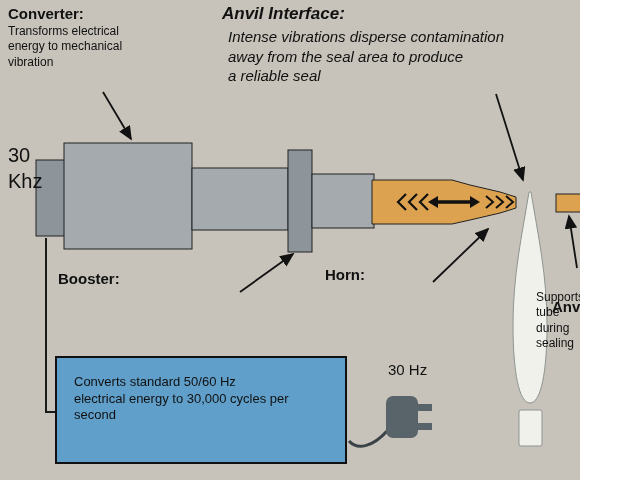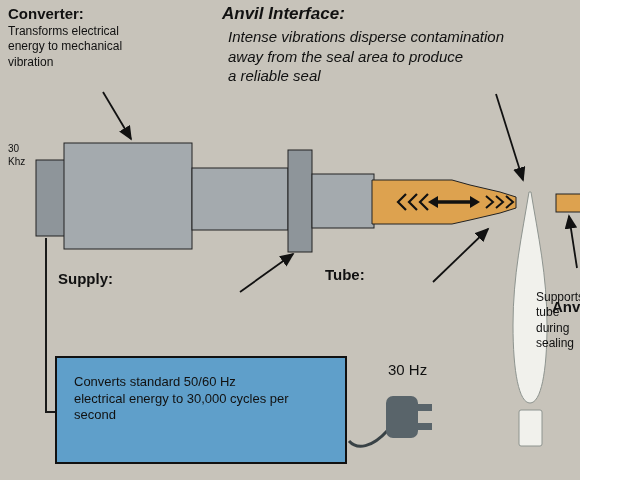--- a/index.html
+++ b/index.html
@@ -90,26 +90,26 @@
   <div class="txt title" style="left:8px; top:5px;">Converter:</div>
   <div class="txt desc" style="left:8px; top:24px;">Transforms electrical
 energy to mechanical
 vibration</div>
 
   <div class="txt title italic ti-title" style="left:222px; top:4px;">Anvil Interface:</div>
   <div class="txt desc italic ti-desc" style="left:228px; top:27px;">Intense vibrations disperse contamination
 away from the seal area to produce
 a reliable seal</div>
 
-  <div class="txt desc" style="left:8px; top:143px; font-size:10px;">30
+  <div class="txt desc" style="left:8px; top:143px; font-size:20px;">30
 Khz</div>
 
-  <div class="txt title" style="left:58px; top:270px;">Supply:</div>
+  <div class="txt title" style="left:58px; top:270px;">Booster:</div>
 
-  <div class="txt title" style="left:325px; top:266px;">Tube:</div>
+  <div class="txt title" style="left:325px; top:266px;">Horn:</div>
 
   <div class="txt title" style="left:552px; top:270px;margin-top:28px;">Anvil:</div>
   <div class="txt desc" style="left:536px; top:290px;">Supports
 tube
 during
 sealing</div>
 
   <div class="power-box"></div>
   <div class="txt desc" style="left:74px; top:374px; width:268px; font-size:13px;">Converts standard 50/60 Hz
 electrical energy to 30,000 cycles per

